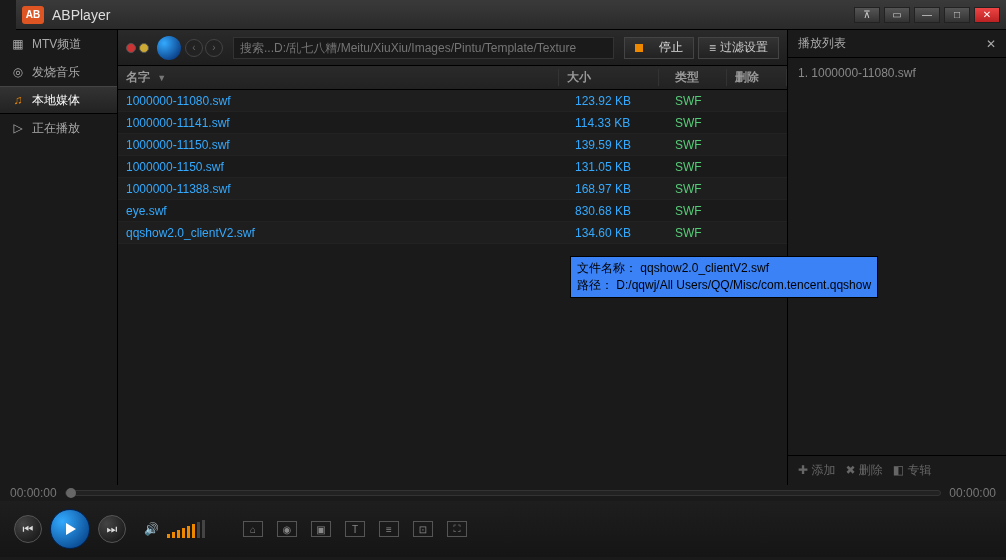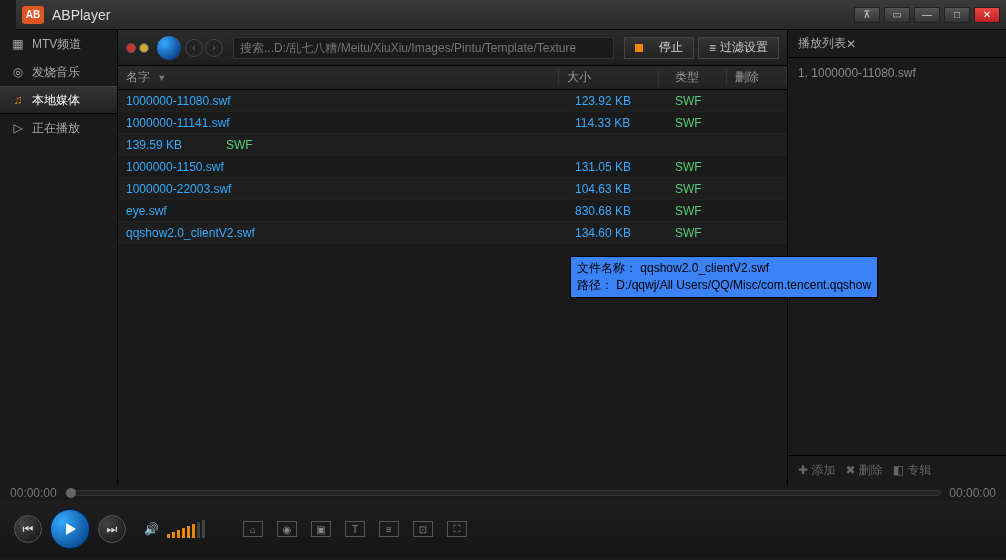--- a/index.html
+++ b/index.html
@@ -21,36 +21,36 @@
 .dot{width:10px;height:10px;border-radius:50%;border:1px solid #555;}
 .dot.red{background:#c33;}
 .dot.yellow{background:#ca3;}
 .globe{width:24px;height:24px;border-radius:50%;background:radial-gradient(circle at 30% 30%,#3af,#026);position:relative;}
 .navbtns{display:flex;gap:2px;}
 .navbtn{width:18px;height:18px;border-radius:50%;border:1px solid #444;background:#222;display:flex;align-items:center;justify-content:center;color:#666;font-size:10px;}
 .search-input{flex:1;background:#1a1a1a;border:1px solid #333;height:22px;color:#555;padding:0 6px;margin:16px 6px;}
 .stop-btn{background:linear-gradient(#333,#222);border:1px solid #444;height:22px;padding:0 10px;color:#ddd;display:flex;align-items:center;gap:16px;cursor:pointer;}
 .stop-btn .sq{width:8px;height:8px;background:#e80;}
 .filter-btn{background:linear-gradient(#333,#222);border:1px solid #444;height:22px;padding:0 10px;color:#ccc;display:flex;align-items:center;gap:4px;cursor:pointer;}
-.table-head{height:24px;background:linear-gradient(#2a2a2a,#222);border-bottom:1px solid #000;display:flex;align-items:center;}
+.table-head{height:24px;background:linear-gradient(#2a2a2a,#222);border-bottom:1px solid #000;display:flex;align-items:center;font-weight:bold;}
 .th{color:#999;padding:0 8px;border-right:1px solid #333;}
 .th.name{flex:1;}
 .th.size{width:100px;}
 .th.type{width:60px;margin-left:8px;}
 .th.del{width:60px;}
 .rows{flex:1;overflow:auto;}
 .row{height:22px;display:flex;align-items:center;border-bottom:1px solid #222;}
 .row:nth-child(odd){background:#1e1e1e;}
 .td{padding:0 8px;}
 .td.name{flex:1;color:#3af;}
 .td.size{width:100px;color:#3af;}
 .td.type{width:60px;color:#5c7;}
 .td.del{width:60px;}
 .playlist{width:218px;background:#1a1a1a;display:flex;flex-direction:column;}
-.pl-head{height:28px;display:flex;align-items:center;padding:12px 10px;color:#aaa;border-bottom:1px solid #000;}
+.pl-head{height:28px;display:flex;align-items:center;justify-content:space-between;padding:12px 10px;color:#aaa;border-bottom:1px solid #000;}
 .pl-body{flex:1;padding:8px 10px;}
 .pl-item{color:#888;margin-bottom:4px;}
 .pl-foot{height:30px;border-top:1px solid #000;display:flex;align-items:center;padding:0 10px;gap:10px;color:#666;}
 .pl-foot span{cursor:pointer;}
 .tooltip{position:absolute;left:570px;top:256px;background:#3b82f6;border:1px solid #000;padding:3px 6px;color:#000;font-size:11px;white-space:nowrap;z-index:10;line-height:1.4;}
 .seek{height:16px;display:flex;align-items:center;padding:0 10px;gap:8px;color:#777;font-size:11px;}
 .seek-track{flex:1;height:6px;background:#222;border:1px solid #333;border-radius:3px;position:relative;}
 .seek-thumb{position:absolute;left:0;top:-3px;width:10px;height:10px;border-radius:50%;background:#666;}
 .controls{height:56px;background:linear-gradient(#1e1e1e,#151515);display:flex;align-items:center;padding:0 14px;gap:8px;}
 .ctrlbtn{width:28px;height:28px;border-radius:50%;background:radial-gradient(circle at 30% 30%,#444,#111);border:1px solid #555;display:flex;align-items:center;justify-content:center;color:#ddd;cursor:pointer;}
@@ -134,33 +134,34 @@
           <div class="td type">SWF</div>
           <div class="td del"></div>
         </div>
         <div class="row">
           <div class="td name">1000000-11141.swf</div>
           <div class="td size">114.33 KB</div>
           <div class="td type">SWF</div>
           <div class="td del"></div>
         </div>
         <div class="row">
+          <div class="td name">1000000-11150.swf</div>
           <div class="td size">139.59 KB</div>
           <div class="td type">SWF</div>
           <div class="td del"></div>
         </div>
         <div class="row">
           <div class="td name">1000000-1150.swf</div>
           <div class="td size">131.05 KB</div>
           <div class="td type">SWF</div>
           <div class="td del"></div>
         </div>
         <div class="row">
-          <div class="td name">1000000-22003.swf</div>
-          <div class="td size">104.63 KB</div>
+          <div class="td name">1000000-11388.swf</div>
+          <div class="td size">168.97 KB</div>
           <div class="td type">SWF</div>
           <div class="td del"></div>
         </div>
         <div class="row">
           <div class="td name">eye.swf</div>
           <div class="td size">830.68 KB</div>
           <div class="td type">SWF</div>
           <div class="td del"></div>
         </div>
         <div class="row">

